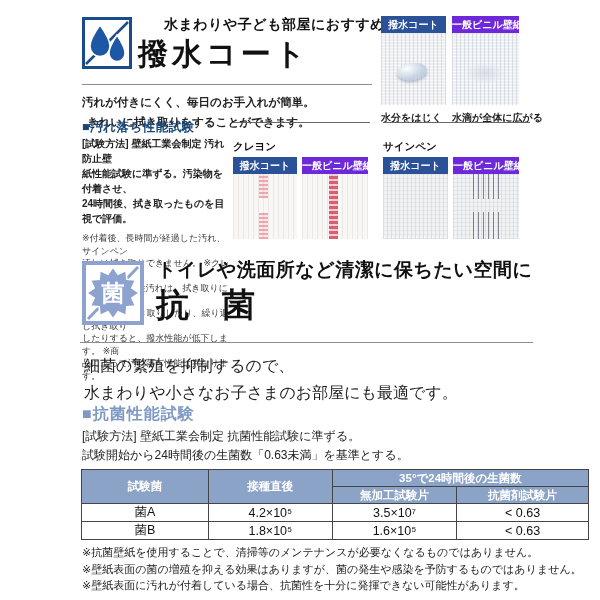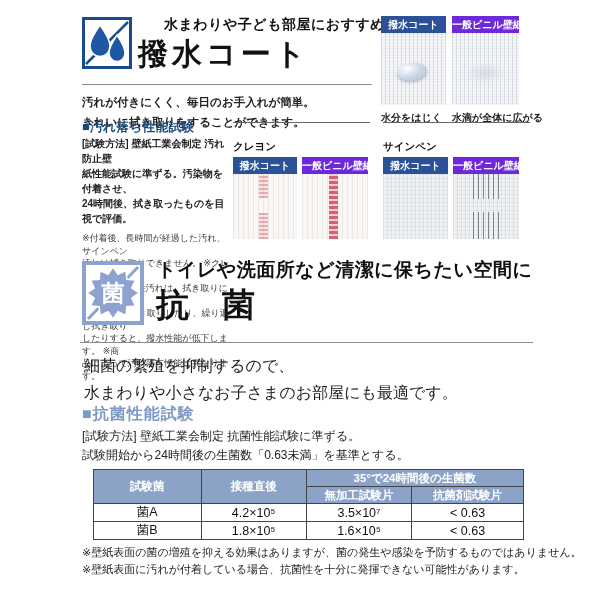--- a/index.html
+++ b/index.html
@@ -7,21 +7,21 @@
        font-family:"Liberation Sans","DejaVu Sans",sans-serif;}
   .page{position:relative;width:600px;height:600px;overflow:hidden;background:#fff;}
   .abs{position:absolute;}
 
   
   .wr-icon{left:82px;top:17px;width:50px;height:52px;border:3px solid #1a4b8c;
            background:#fff;box-sizing:border-box;}
   .s1-sub{left:140px;top:16px;font-size:14px;font-weight:bold;letter-spacing:.5px;margin-left:24px;}
   .s1-title{left:138px;top:34px;font-size:30px;font-weight:bold;letter-spacing:4px;}
   .div1{left:82px;top:84px;width:290px;height:1px;background:#8c8c8c;}
-  .s1-desc{left:82px;top:92px;font-size:11.5px;line-height:20px;font-weight:bold;color:#222;}
+  .s1-desc{left:82px;top:92px;font-size:11.5px;line-height:20px;font-weight:bold;color:#222;text-align:center;}
 
   .cmp{display:flex;}
   .cmp-col{display:flex;flex-direction:column;}
   .cmp-label{height:17px;line-height:17px;text-align:center;color:#fff;
              font-weight:bold;font-size:10px;white-space:nowrap;overflow:hidden;}
   .navy{background:#2b5198;}
   .gray{background:#6d28d9;}
   .cmp-img{position:relative;overflow:hidden;}
   .fabric{background-color:#eef0f3;
     background-image:
@@ -61,21 +61,21 @@
   
   .kk-icon{left:82px;top:261px;width:62px;height:64px;border:4px solid #8da2cf;
            background:#fff;box-sizing:border-box;}
   .s2-sub{left:157px;top:257px;font-size:19px;font-weight:bold;letter-spacing:.5px;}
   .s2-title{left:156px;top:283px;font-size:33px;font-weight:bold;}
   .div2{left:80px;top:342px;width:453px;height:1px;background:#8c8c8c;}
   .s2-desc{left:84px;top:352px;font-size:16px;line-height:27px;color:#1c1c1c;}
   .kk-head{left:82px;top:404px;font-size:16px;font-weight:bold;color:#7d99c4;letter-spacing:1px;}
   .kk-method{left:82px;top:427px;font-size:12px;line-height:18.5px;color:#222;}
 
-  table.bac{left:93px;top:469px;width:431px;border-collapse:collapse;table-layout:fixed;}
+  table.bac{left:81px;top:469px;width:508px;border-collapse:collapse;table-layout:fixed;}
   table.bac th,table.bac td{border:1px solid #444;padding:0;}
   table.bac th{background:#8ca3c8;color:#fff;font-size:11.5px;font-weight:bold;height:16px;}
   table.bac td{font-size:12.5px;text-align:center;height:16px;color:#111;}
   .kk-notes{left:82px;top:544px;font-size:11px;line-height:16.5px;color:#222;white-space:nowrap;}
 </style>
 </head>
 <body>
 
 <div class="page">
 
@@ -211,17 +211,18 @@
     <tr>
       <td>菌B</td>
       <td>1.8×10⁵</td>
       <td>1.6×10⁵</td>
       <td>&lt; 0.63</td>
     </tr>
   </tbody>
     </table>
 
   <div class="abs kk-notes">
+    <div>※抗菌壁紙を使用することで、清掃等のメンテナンスが必要なくなるものではありません。</div>
     <div>※壁紙表面の菌の増殖を抑える効果はありますが、菌の発生や感染を予防するものではありません。</div>
     <div>※壁紙表面に汚れが付着している場合、抗菌性を十分に発揮できない可能性があります。</div>
   </div>
 
 </div>
 
 </body></html>

